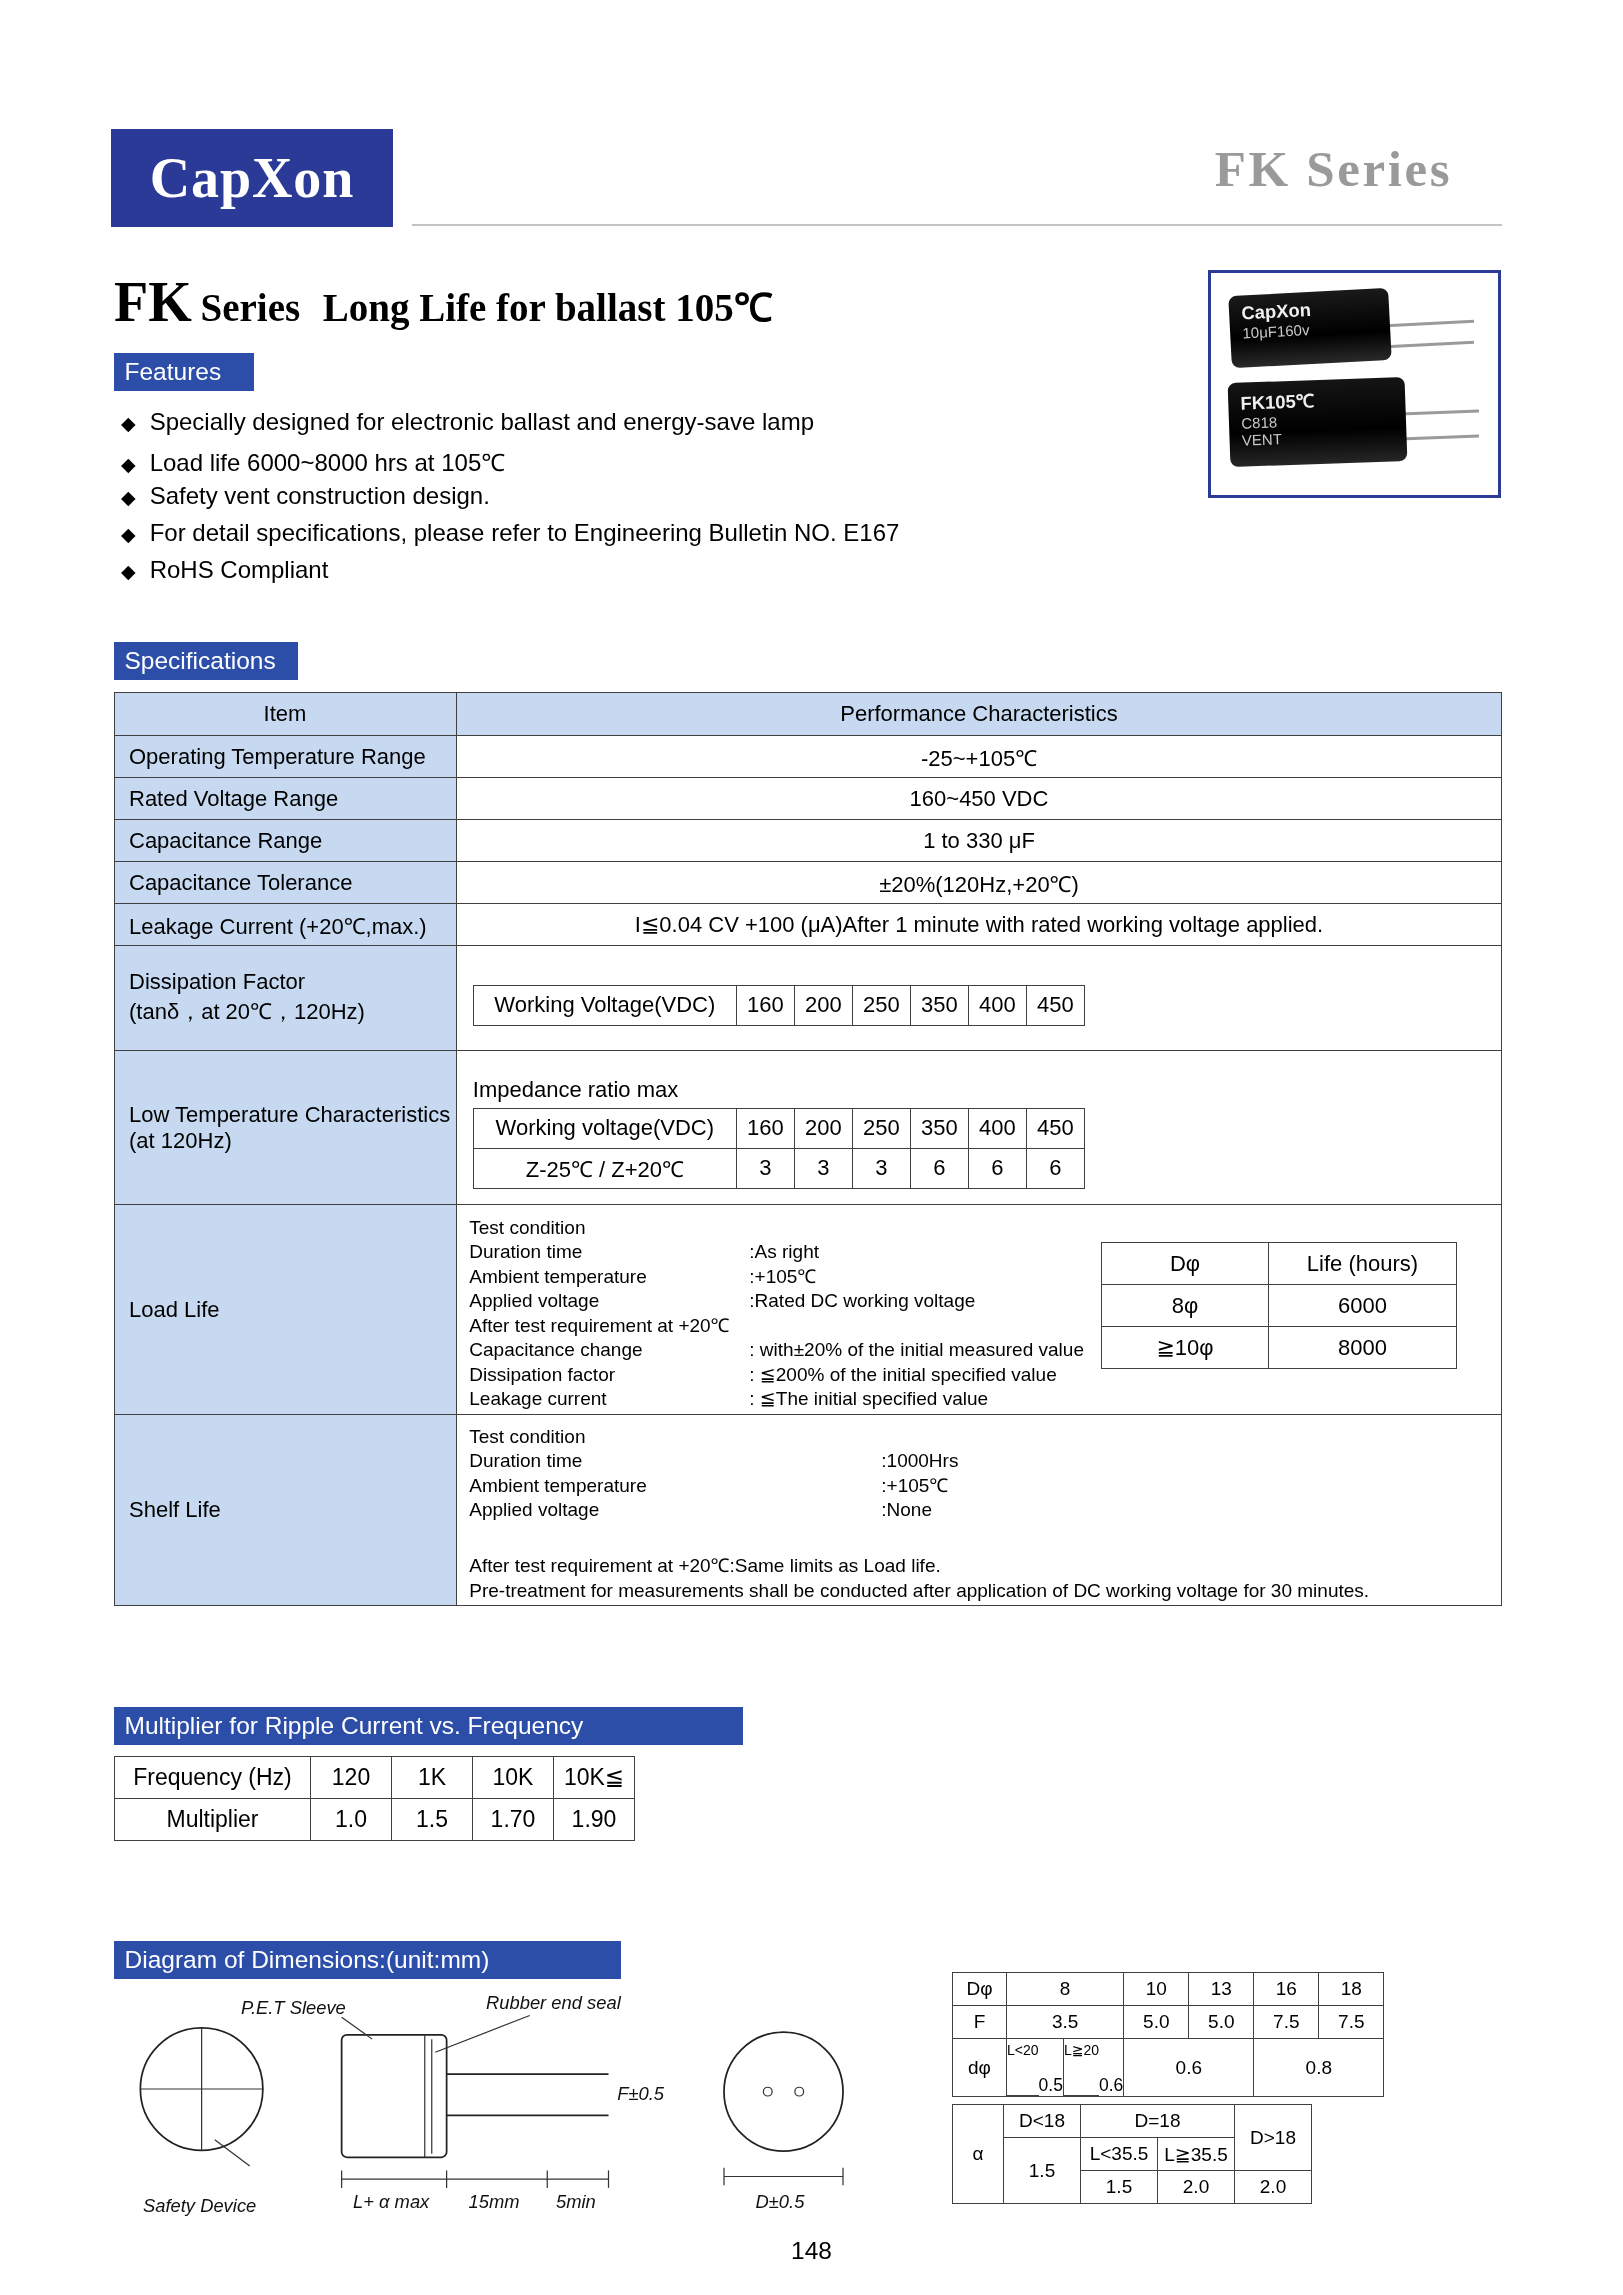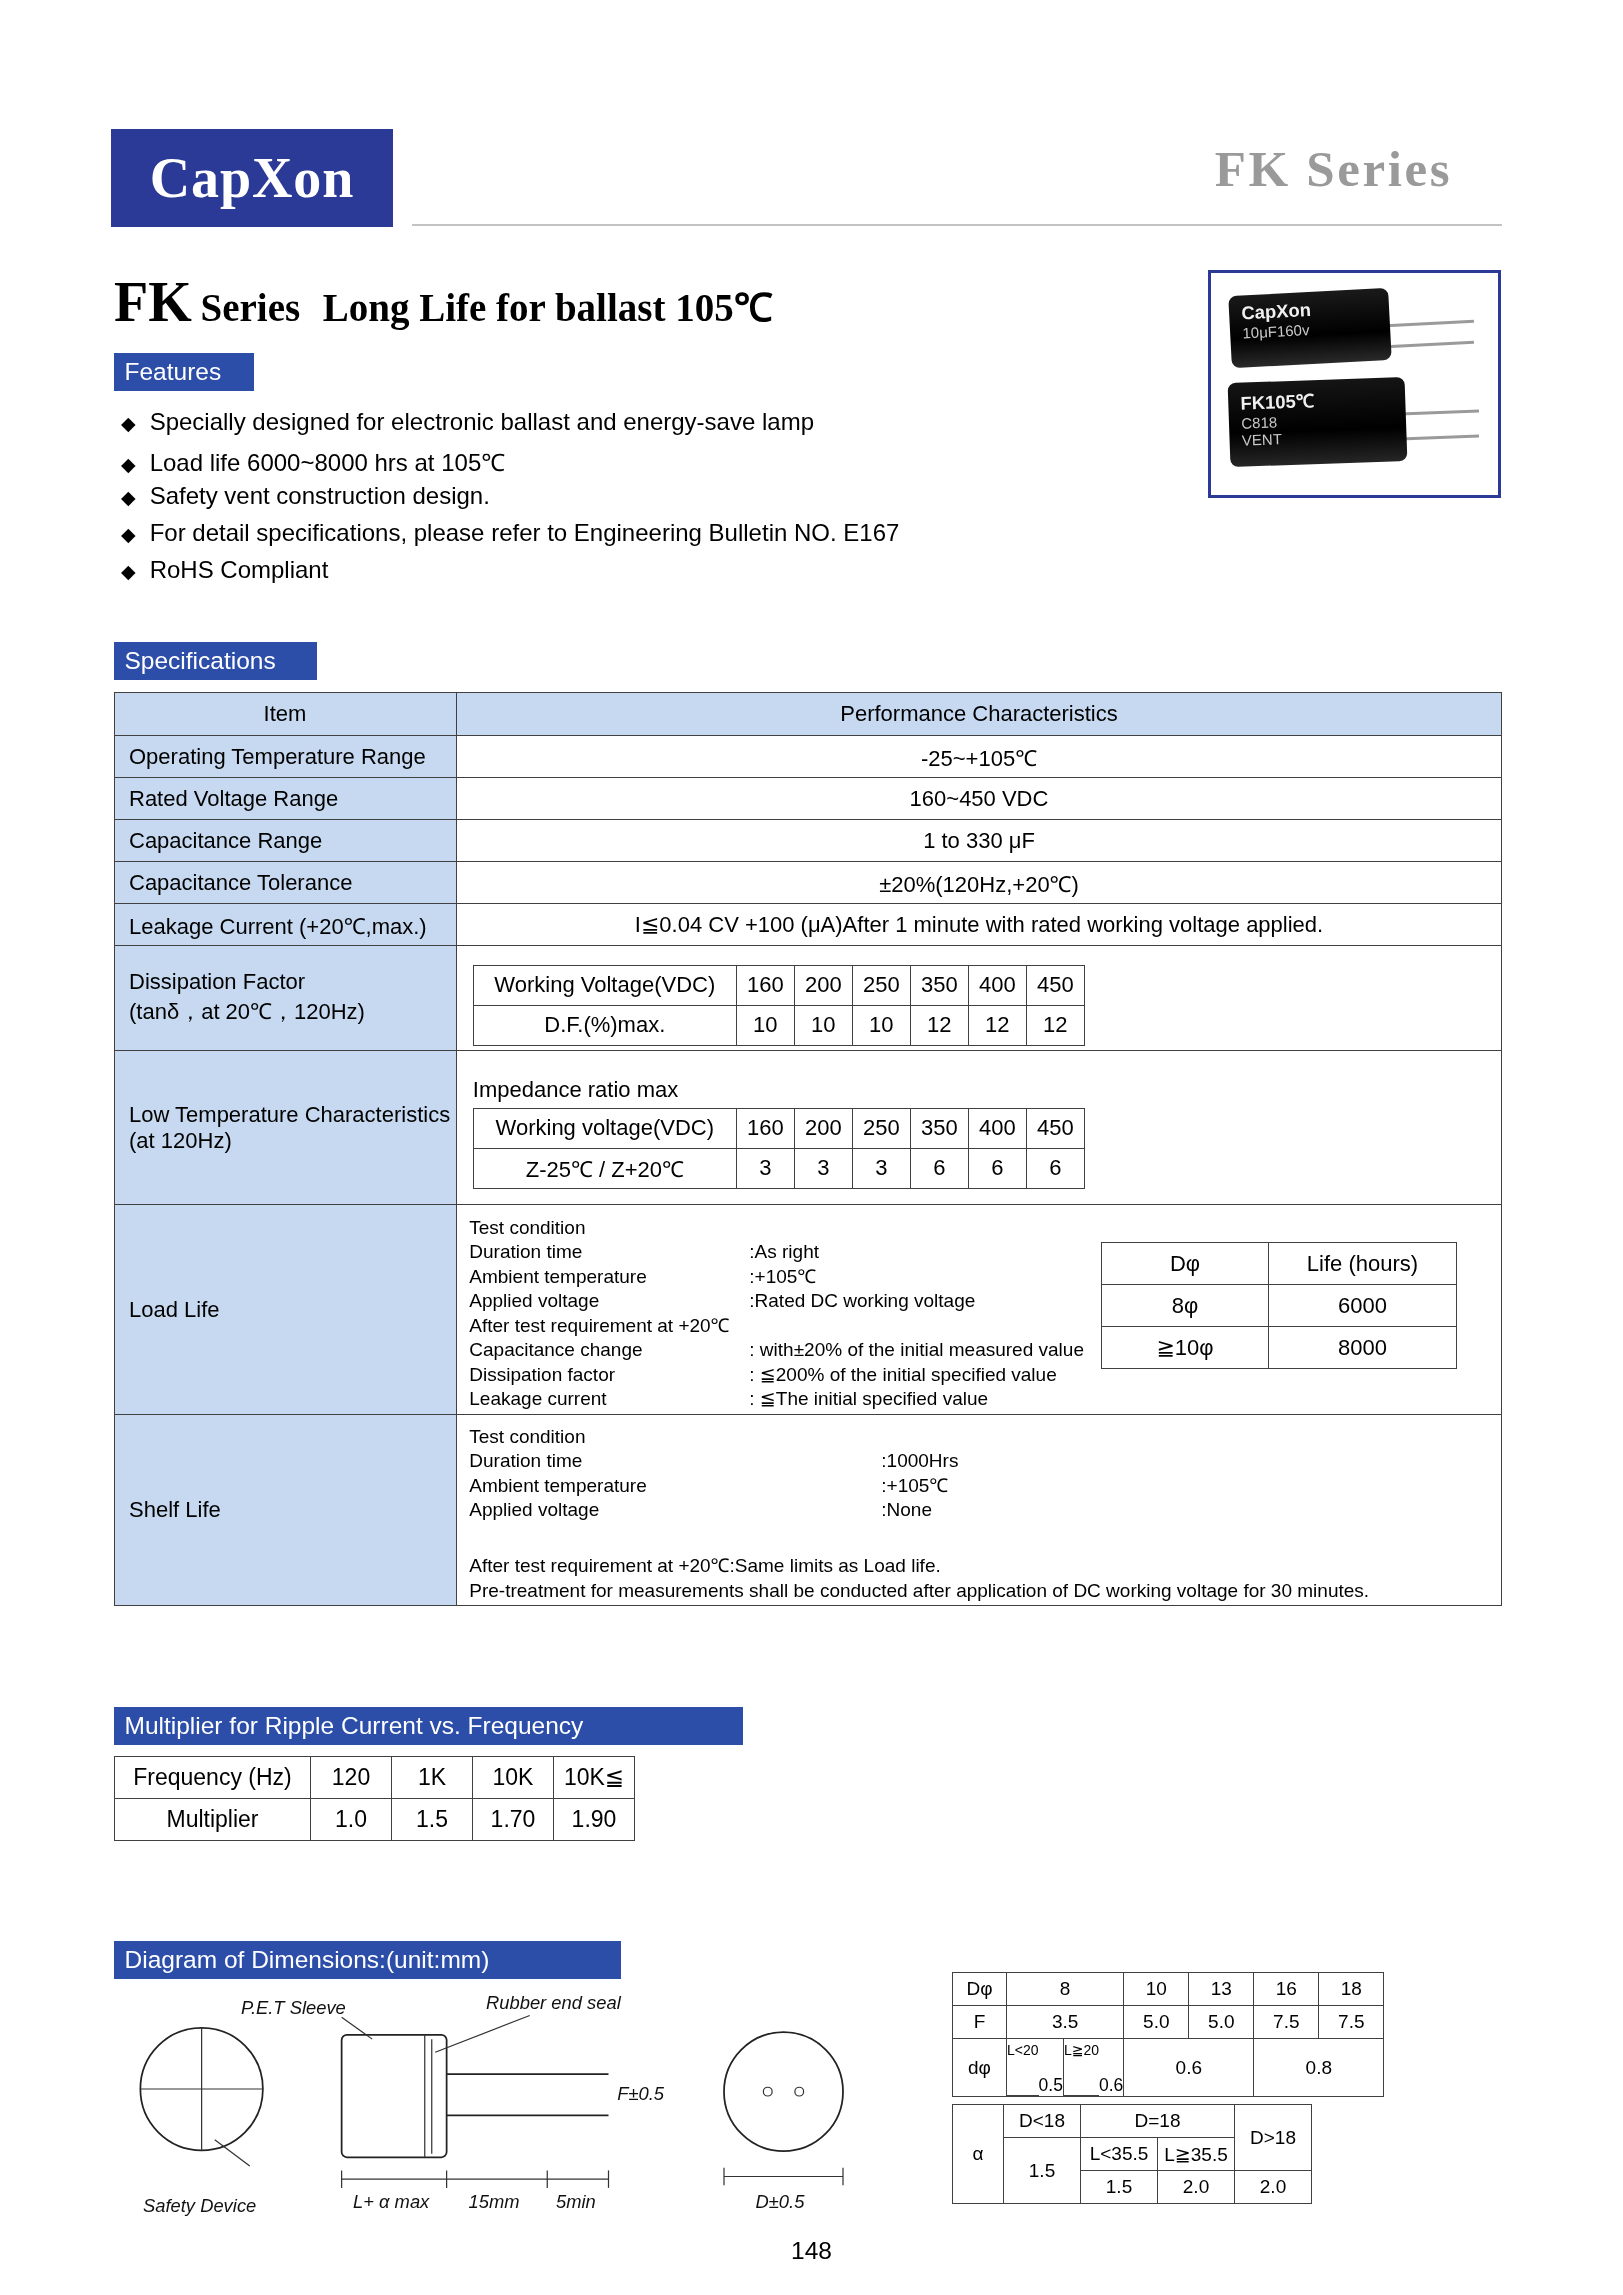--- a/index.html
+++ b/index.html
@@ -17,21 +17,21 @@
   
   .title{position:absolute;left:114px;top:270px;font-family:"Liberation Serif",serif;font-weight:bold;white-space:nowrap;}
   .title .fk{font-size:56px;}
   .title .ser{font-size:39px;margin-left:5.3px;}
   .title .rest{font-size:39px;margin-left:19px;}
 
   
   .bar{position:absolute;background:#2c4ea8;color:#fff;font-size:24.5px;line-height:38px;
        height:38px;padding-left:10.5px;box-sizing:border-box;}
   .bar-features{left:114px;top:353px;width:140px;}
-  .bar-specs{left:114px;top:642px;width:203px;}
+  .bar-specs{left:114px;top:642px;width:184px;}
   .bar-ripple{left:114px;top:1707px;width:629px;}
   .bar-dims{left:114px;top:1941px;width:507px;}
 
   
   .features{position:absolute;left:121px;top:408px;}
   .feat-row{display:flex;align-items:baseline;gap:14px;height:37px;font-size:24px;}
   .feat-row .diamond{font-size:19px;}
 
   
   .prod-box{position:absolute;left:1208px;top:270px;width:293px;height:228px;
@@ -199,29 +199,20 @@
               </colgroup>
           <tbody>
                 <tr>
             <td>Working Voltage(VDC)</td>
             <td>160</td>
             <td>200</td>
             <td>250</td>
             <td>350</td>
             <td>400</td>
             <td>450</td>
-          </tr>
-          <tr>
-            <td>D.F.(%)max.</td>
-            <td>10</td>
-            <td>10</td>
-            <td>10</td>
-            <td>12</td>
-            <td>12</td>
-            <td>12</td>
           </tr>
         </tbody>
             </table>
       </td>
     </tr>
 
     <tr>
       <td class="item-cell h172">
         <div>Low Temperature Characteristics</div>
         <div>(at 120Hz)</div>

